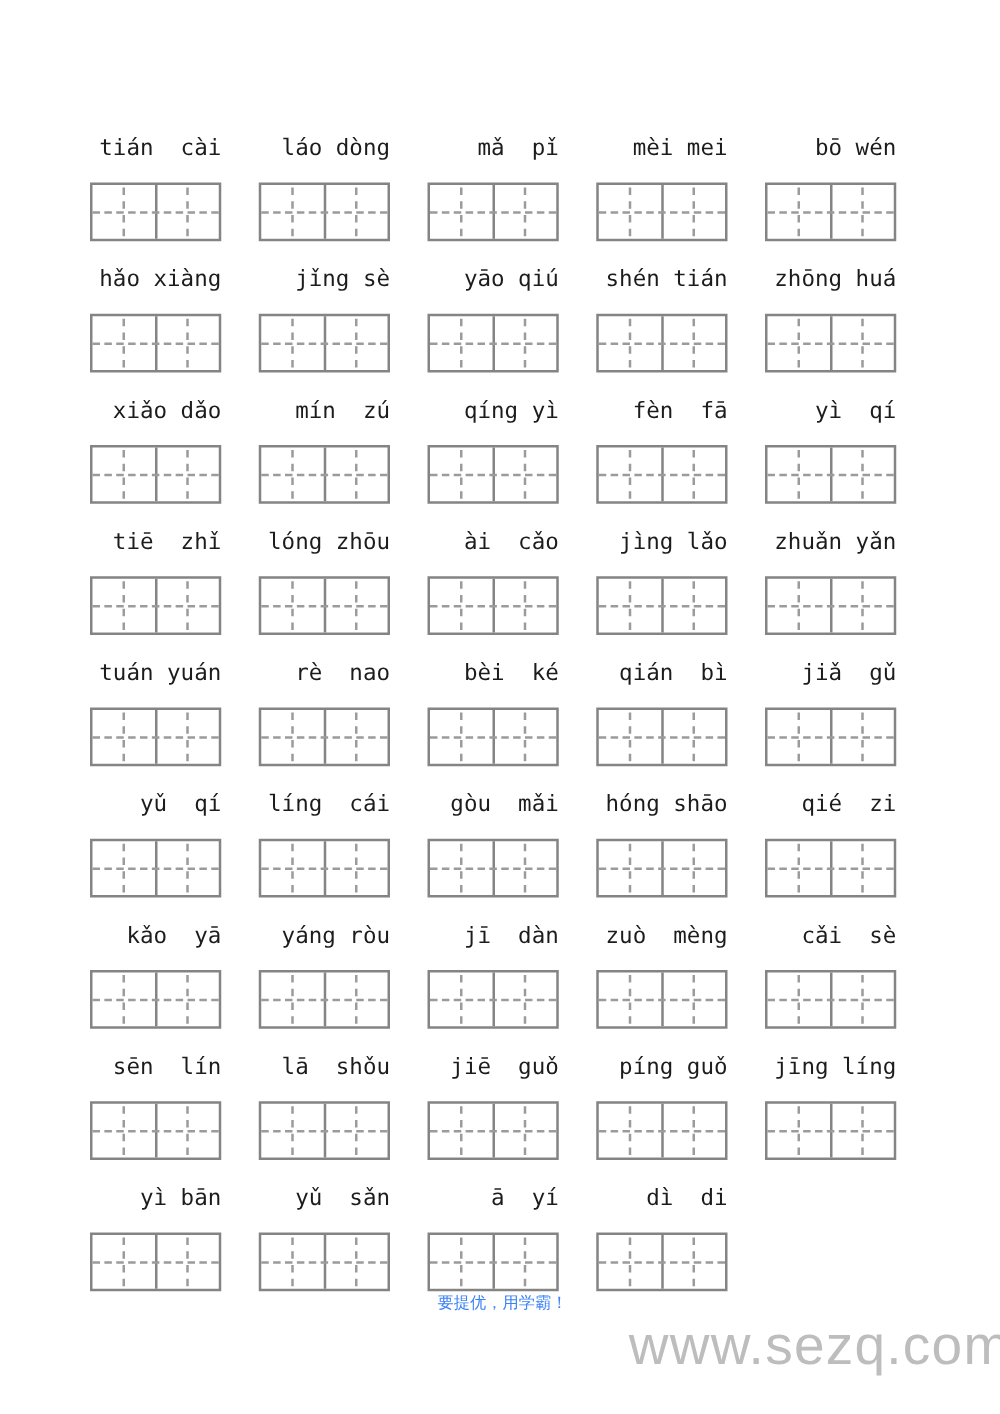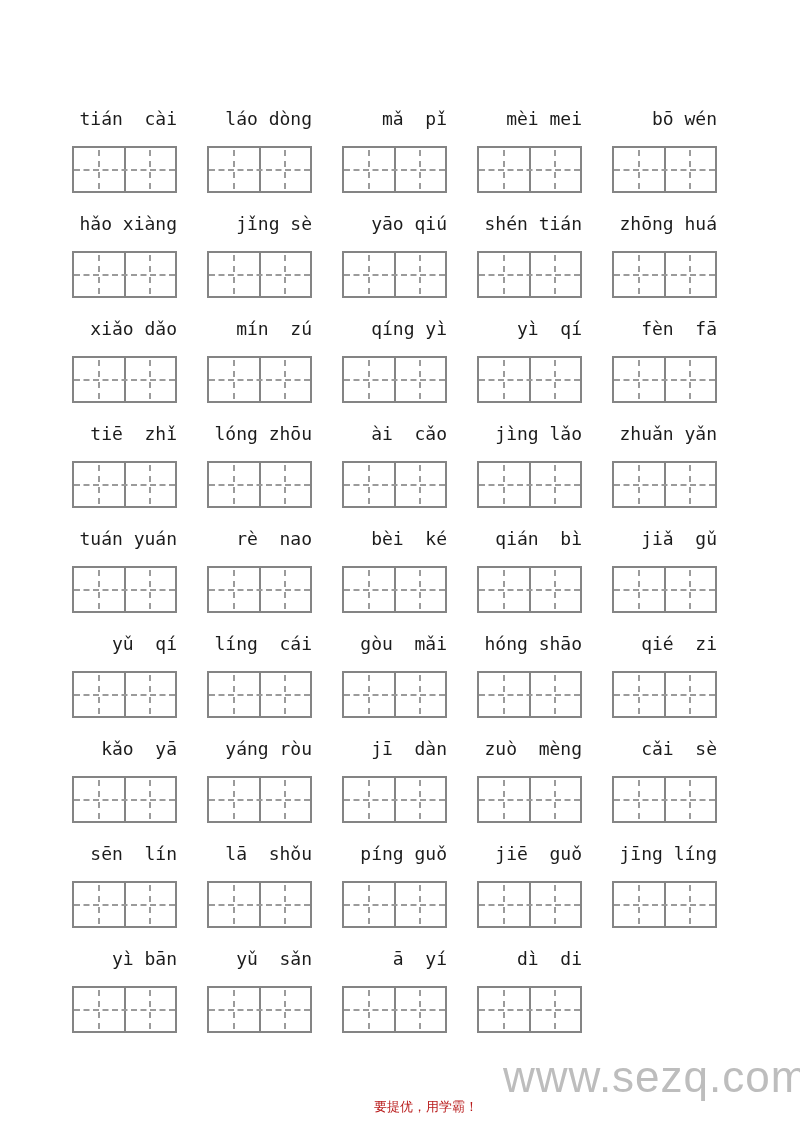--- a/index.html
+++ b/index.html
@@ -69,26 +69,25 @@
     position: absolute;
     top: 2px;
     bottom: 2px;
     border-left: 2px dashed #9b9b9b;
   }
   .tzg .v1 { left: 25%; margin-left: -1px; }
   .tzg .v2 { left: 75%; margin-left: -1px; }
   .footer-note {
     position: absolute;
     left: 350px;
-    top: 1098px;
+    top: 1034px;
     font-size: 13px;
     line-height: 18px;
-    color: #b91c1c;
+    color: #3b82f6;
     font-family: "DejaVu Sans", "Liberation Sans", sans-serif;
-    margin-left: 24px;
   }
   .watermark {
     position: absolute;
     left: 503px;
     top: 1054px;
     font-size: 44px;
     line-height: 46px;
     color: #bdbdbd;
     letter-spacing: 1px;
     font-family: "Liberation Sans", "DejaVu Sans", sans-serif;
@@ -215,37 +214,37 @@
         <div class="cell">
           <div class="pinyin">qíng yì</div>
           <div class="tzg">
             <div class="mid"></div>
             <div class="hdash"></div>
             <div class="vdash v1"></div>
             <div class="vdash v2"></div>
           </div>
         </div>
         <div class="cell">
+          <div class="pinyin">fèn  fā</div>
+          <div class="tzg">
+            <div class="mid"></div>
+            <div class="hdash"></div>
+            <div class="vdash v1"></div>
+            <div class="vdash v2"></div>
+          </div>
+        </div>
+        <div class="cell">
           <div class="pinyin">yì  qí</div>
           <div class="tzg">
             <div class="mid"></div>
             <div class="hdash"></div>
             <div class="vdash v1"></div>
             <div class="vdash v2"></div>
           </div>
         </div>
-        <div class="cell">
-          <div class="pinyin">fèn  fā</div>
-          <div class="tzg">
-            <div class="mid"></div>
-            <div class="hdash"></div>
-            <div class="vdash v1"></div>
-            <div class="vdash v2"></div>
-          </div>
-        </div>
       </div>
       <div class="row">
         <div class="cell">
           <div class="pinyin">tiē  zhǐ</div>
           <div class="tzg">
             <div class="mid"></div>
             <div class="hdash"></div>
             <div class="vdash v1"></div>
             <div class="vdash v2"></div>
           </div>
@@ -441,30 +440,30 @@
         <div class="cell">
           <div class="pinyin">lā  shǒu</div>
           <div class="tzg">
             <div class="mid"></div>
             <div class="hdash"></div>
             <div class="vdash v1"></div>
             <div class="vdash v2"></div>
           </div>
         </div>
         <div class="cell">
+          <div class="pinyin">jiē  guǒ</div>
+          <div class="tzg">
+            <div class="mid"></div>
+            <div class="hdash"></div>
+            <div class="vdash v1"></div>
+            <div class="vdash v2"></div>
+          </div>
+        </div>
+        <div class="cell">
           <div class="pinyin">píng guǒ</div>
-          <div class="tzg">
-            <div class="mid"></div>
-            <div class="hdash"></div>
-            <div class="vdash v1"></div>
-            <div class="vdash v2"></div>
-          </div>
-        </div>
-        <div class="cell">
-          <div class="pinyin">jiē  guǒ</div>
           <div class="tzg">
             <div class="mid"></div>
             <div class="hdash"></div>
             <div class="vdash v1"></div>
             <div class="vdash v2"></div>
           </div>
         </div>
         <div class="cell">
           <div class="pinyin">jīng líng</div>
           <div class="tzg">

